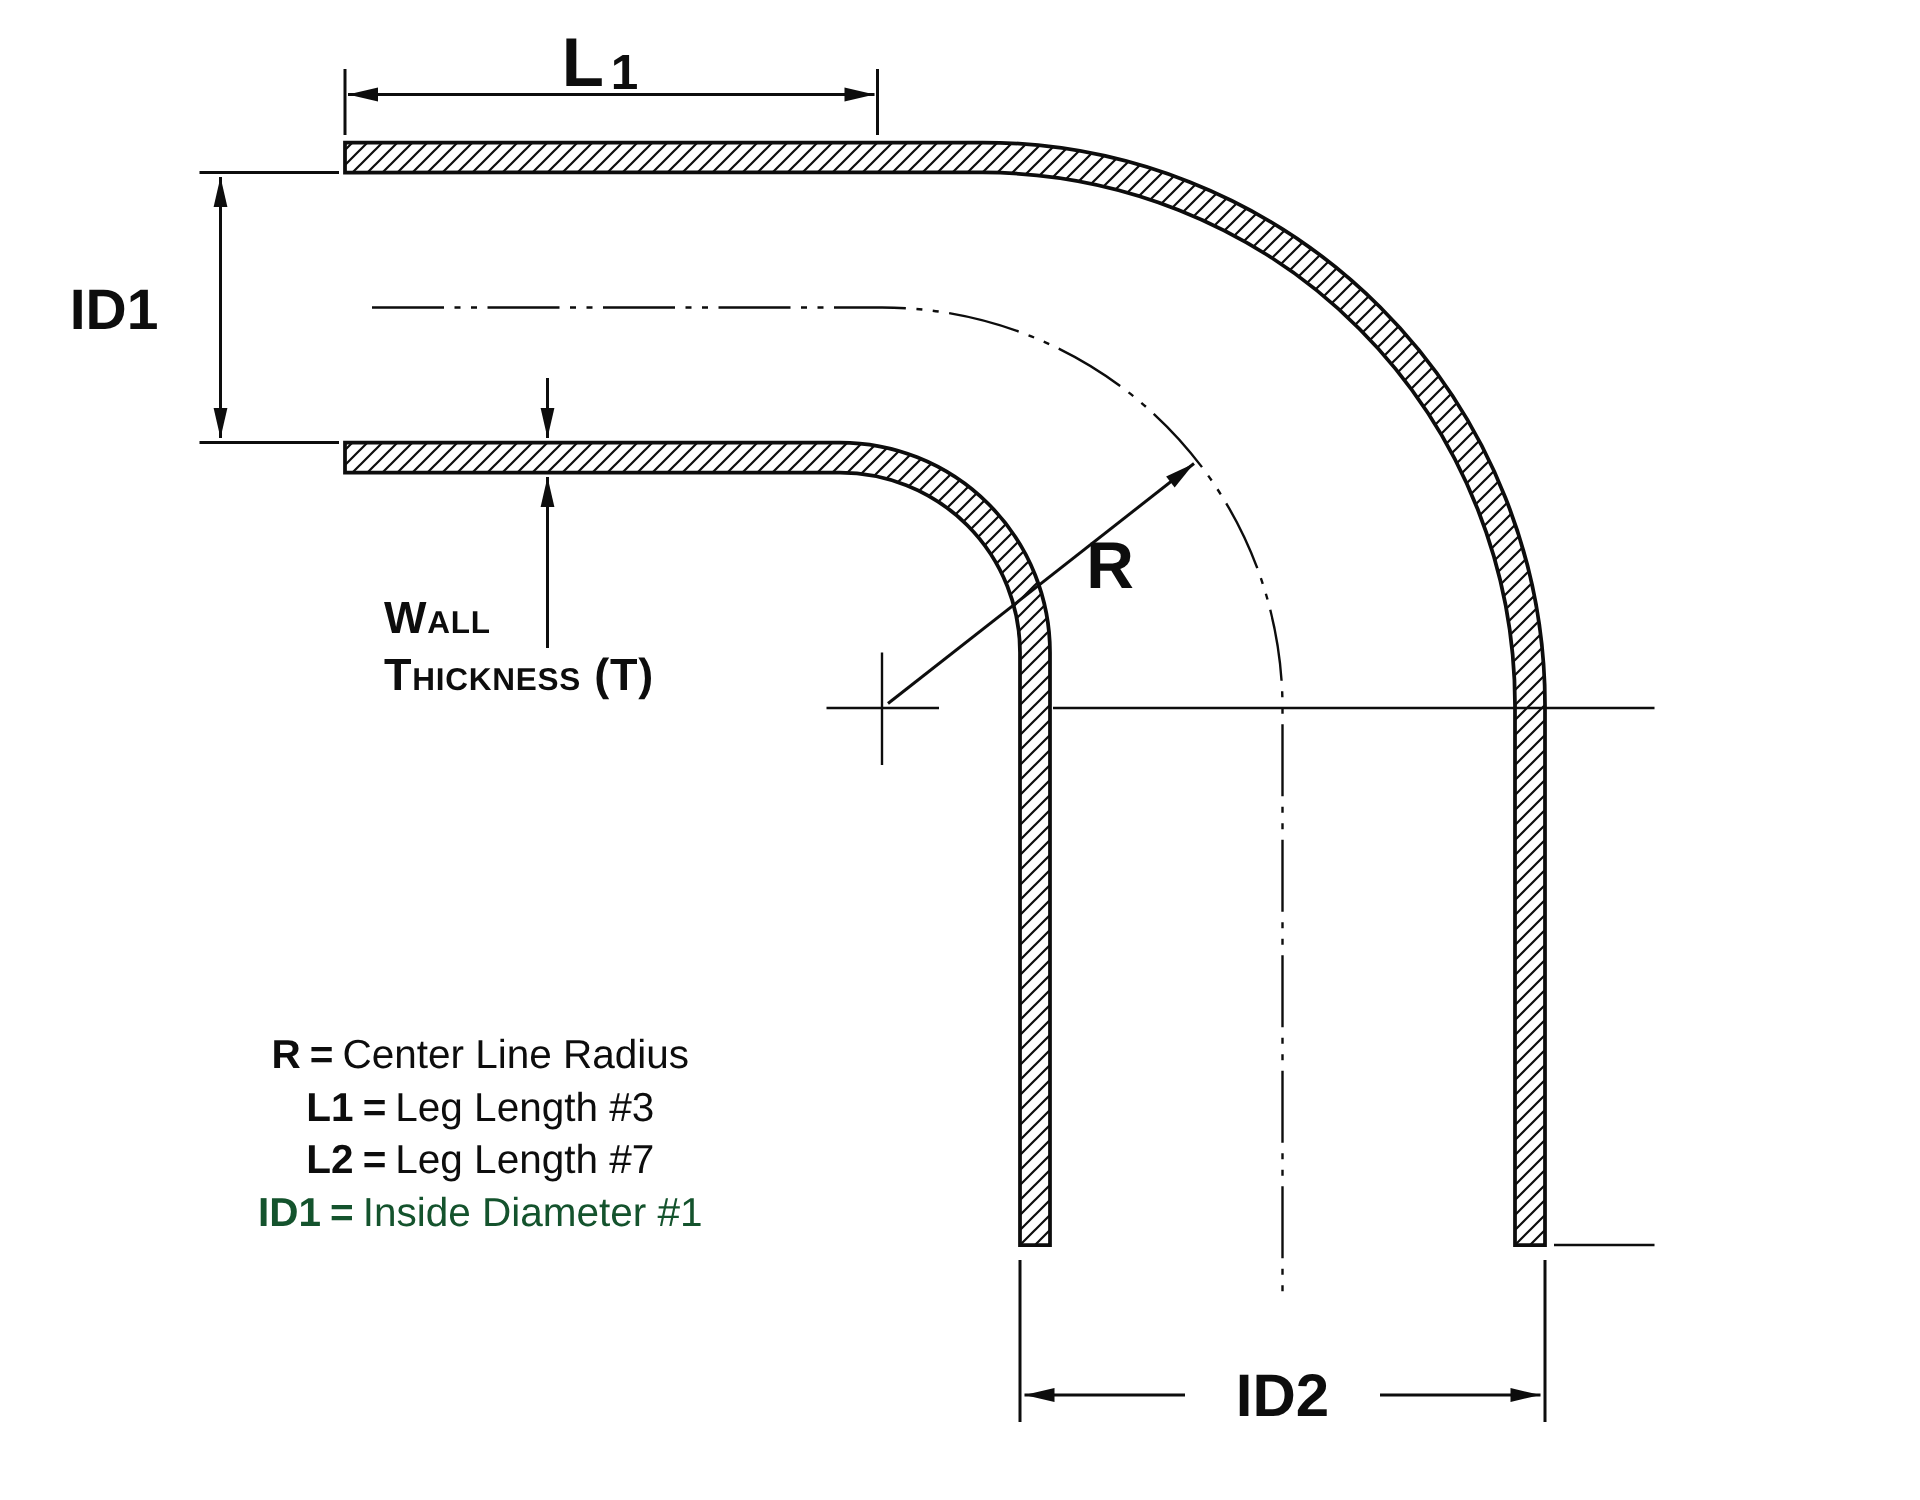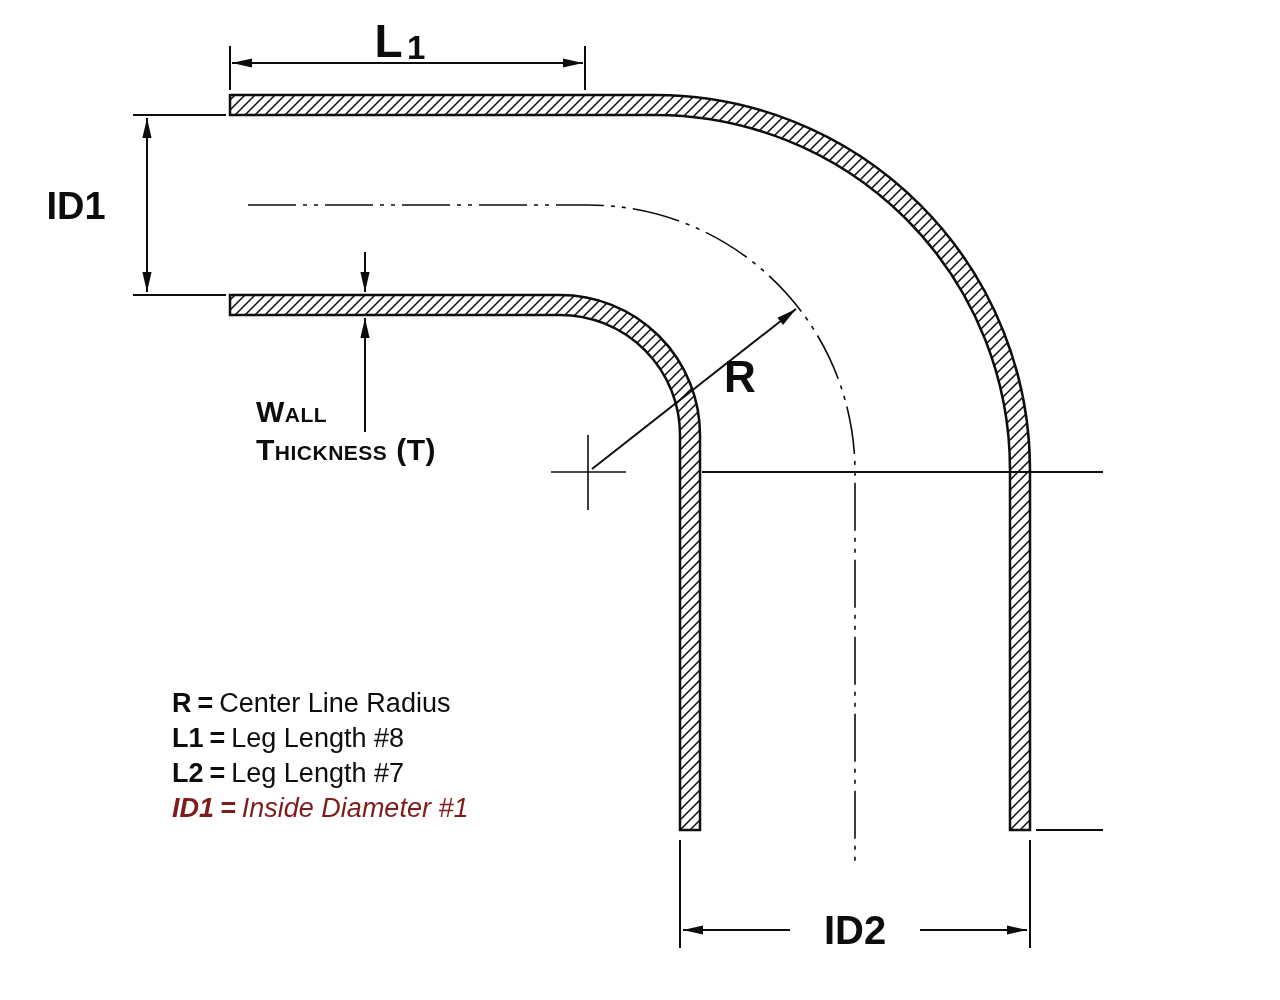--- a/index.html
+++ b/index.html
@@ -23,24 +23,24 @@
 
   .legend {
     position: absolute;
     left: 172px;
     top: 686px;
     font-size: 27px;
     line-height: 35px;
     color: #0d0d0d;
     white-space: nowrap;
   }
-  .legend-row { display: block; }
+  .legend-row { display: block; text-align: center; }
   .legend-row .term { font-weight: bold; }
   .legend-row .sep { font-weight: bold; margin: 0 6px; }
-  .legend-row.red { color: #7f1d1d; font-style: italic; }
+  .legend-row.red { color: #14532d; }
 </style>
 </head>
 <body>
 
 <div class="canvas">
 
   <svg class="diagram-svg" width="1280" height="1000" viewBox="0 0 1280 1000" xmlns="http://www.w3.org/2000/svg">
 
     <defs>
       <pattern id="hatch" patternUnits="userSpaceOnUse" width="10" height="10">
@@ -113,21 +113,21 @@
     </g>
     <text class="dim-label red-label" x="855" y="944" text-anchor="middle" font-size="40">ID2</text>
 
   </svg>
 
   <div class="legend">
     <div class="legend-row">
       <span class="term">R</span><span class="sep">=</span><span class="def">Center Line Radius</span>
     </div>
     <div class="legend-row">
-      <span class="term">L1</span><span class="sep">=</span><span class="def">Leg Length #8</span>
+      <span class="term">L1</span><span class="sep">=</span><span class="def">Leg Length #3</span>
     </div>
     <div class="legend-row">
       <span class="term">L2</span><span class="sep">=</span><span class="def">Leg Length #7</span>
     </div>
     <div class="legend-row red">
       <span class="term">ID1</span><span class="sep">=</span><span class="def">Inside Diameter #1</span>
     </div>
   </div>
 
 </div>

